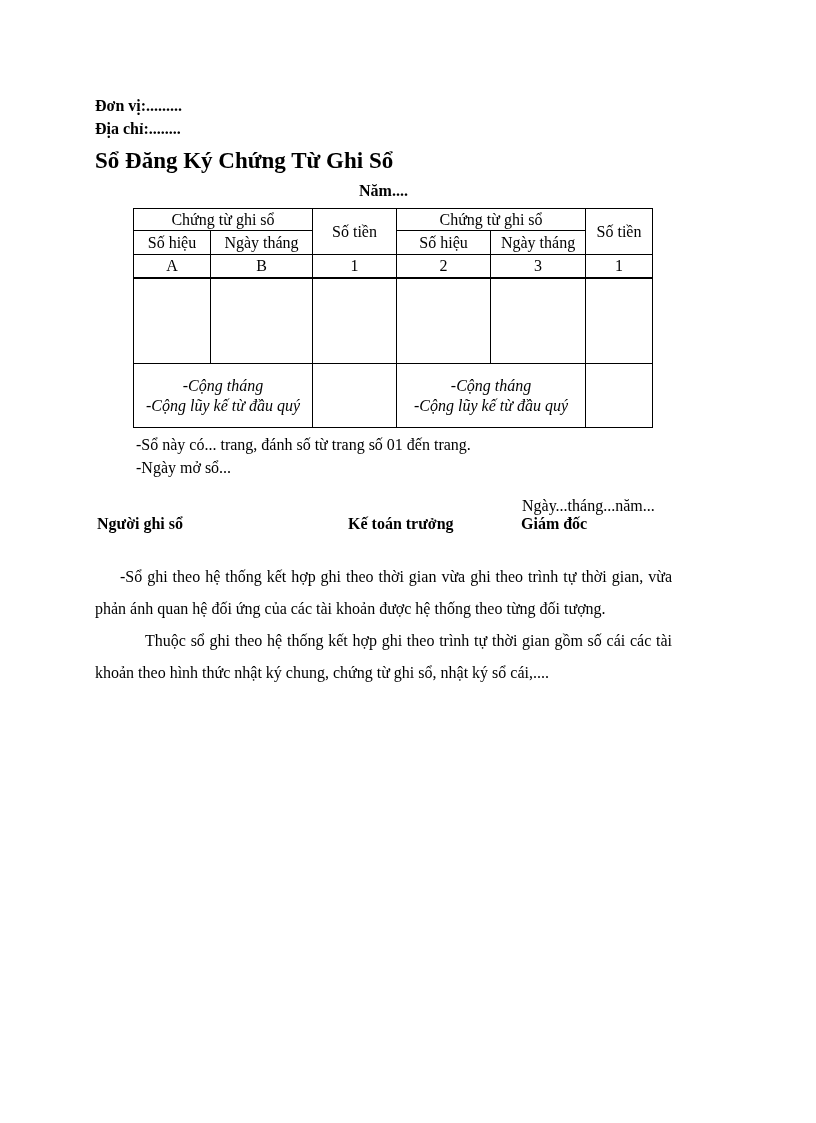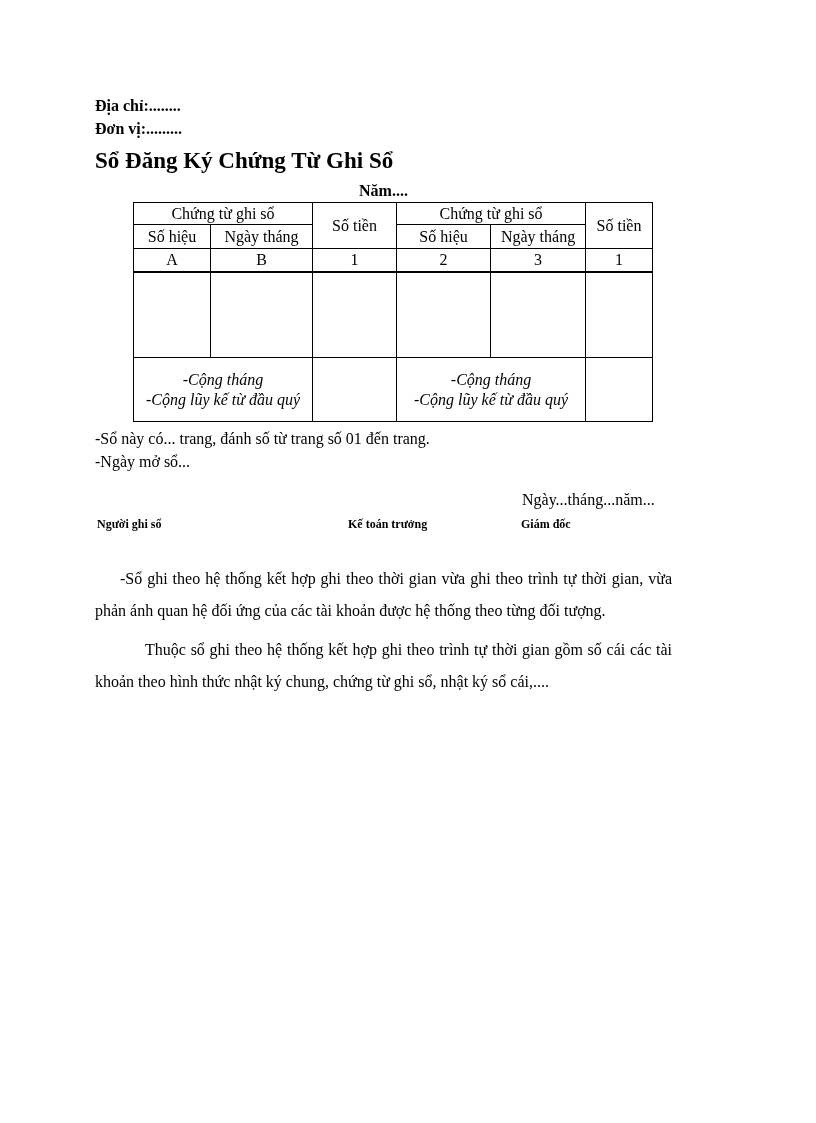--- a/index.html
+++ b/index.html
@@ -40,21 +40,21 @@
     font-size: 16px;
     font-weight: bold;
     text-align: center;
     line-height: 21px;
   }
   table.register {
     border-collapse: collapse;
     table-layout: fixed;
     width: 519px;
     margin-left: 38px;
-    margin-top: 1px;
+    margin-top: 7px;
     font-size: 16px;
   }
   table.register th,
   table.register td {
     border: 1px solid #000000;
     font-weight: normal;
     text-align: center;
     vertical-align: middle;
     padding: 0 2px;
     line-height: 20px;
@@ -69,60 +69,60 @@
   td.summary-cell {
     text-align: left;
     vertical-align: top;
     padding: 2px 2px 0 5px;
     line-height: 21px;
   }
   .note-line {
     font-size: 16px;
     line-height: 23px;
   }
-  .notes-block { margin-top: 5px; }
+  .notes-block { margin-top: 5px; margin-left: 41px; }
   .date-line {
     margin-top: 17px;
     margin-left: 427px;
     font-size: 16px;
     line-height: 19px;
     white-space: nowrap;
   }
   .signature-row {
     position: relative;
     height: 22px;
-    margin-top: 8px;
+    margin-top: 0;
     font-weight: bold;
-    font-size: 12px;
+    font-size: 16px;
   }
   .signature-row .sig {
     position: absolute;
     top: 0;
     white-space: nowrap;
   }
   .sig-recorder   { left: 2px; }
   .sig-accountant { left: 253px; }
   .sig-director   { left: 426px; }
   .body-para {
     margin: 0;
     font-size: 16px;
     line-height: 32px;
     text-align: justify;
   }
   .para-1 { margin-top: 24px; text-indent: 25px; }
-  .para-2 { margin-top: 7px; text-indent: 50px; }
+  .para-2 { margin-top: 0; text-indent: 50px; }
 </style>
 </head>
 <body>
 
 <div class="page">
   <div class="content">
 
+    <div class="org-line">Đơn vị:.........</div>
     <div class="org-line">Địa chỉ:........</div>
-    <div class="org-line">Đơn vị:.........</div>
 
     <div class="doc-title">Sổ Đăng Ký Chứng Từ Ghi Sổ</div>
     <div class="year-line">Năm....</div>
 
     <table class="register">
       <colgroup>
         <col style="width:77px">
         <col style="width:102px">
         <col style="width:84px">
         <col style="width:94px">

